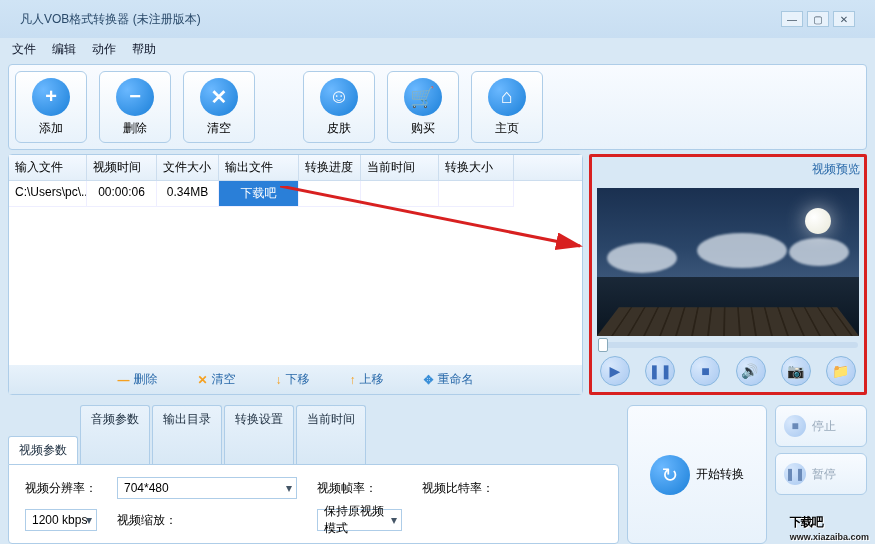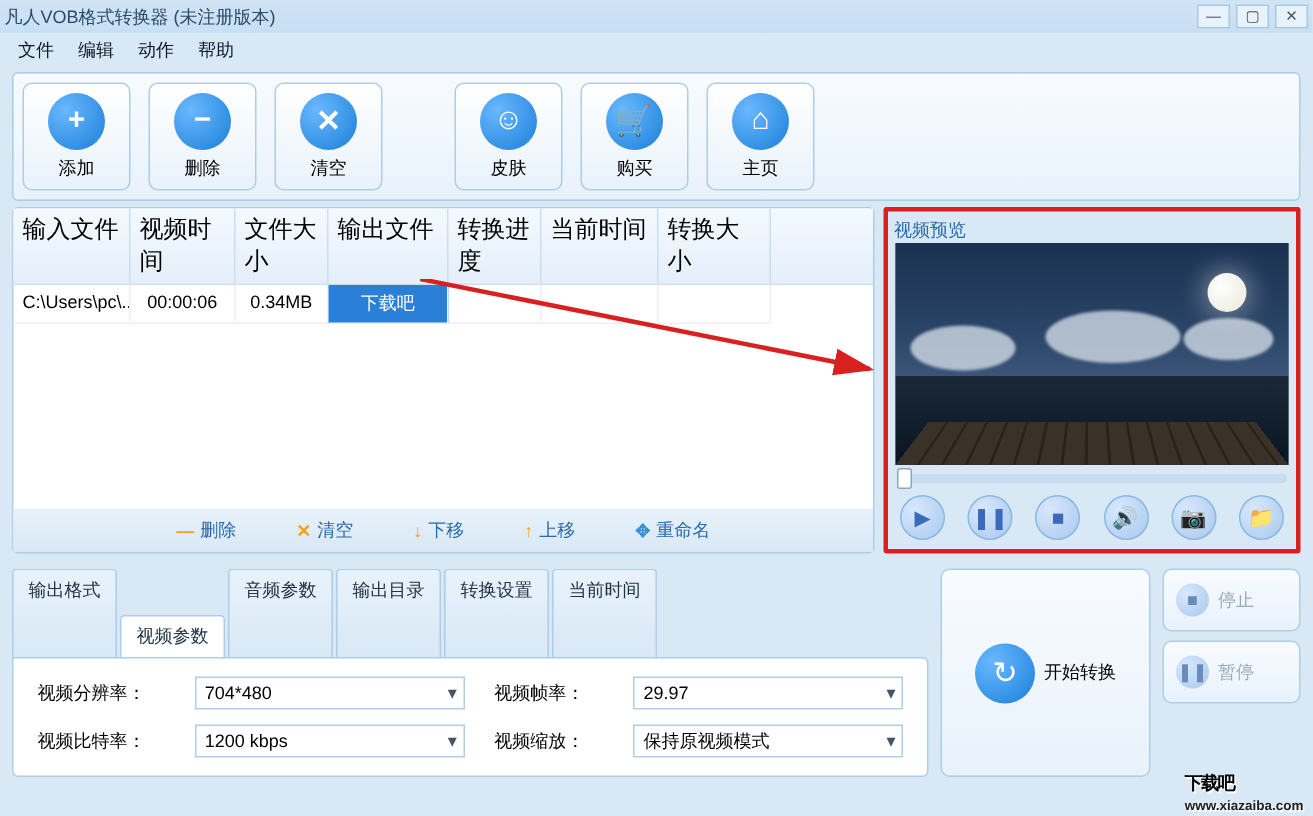--- a/index.html
+++ b/index.html
@@ -1,46 +1,46 @@
 <!DOCTYPE html>
 <html><head>
 <meta charset="utf-8">
 <style>
 * { margin: 0; padding: 0; box-sizing: border-box; font-family: "Microsoft YaHei", SimSun, sans-serif; font-size: 12px; }
 body { background: #d8e8f5; width: 875px; height: 544px; position: relative; overflow: hidden; }
 
-.titlebar { height: 22px; background: linear-gradient(#d0e4f5,#c8def2); display: flex; align-items: center; padding: 0 3px; color: #2a4a6a; }
+.titlebar { height: 38px; background: linear-gradient(#d0e4f5,#c8def2); display: flex; align-items: center; padding: 0 20px; color: #2a4a6a; }
 .titlebar .winbtns { margin-left: auto; display: flex; gap: 4px; }
 .winbtn { width: 22px; height: 16px; background: #e8f2fb; border: 1px solid #a8c8e0; display: flex; align-items: center; justify-content: center; color: #456; font-size: 10px; }
 
 .menubar { height: 22px; display: flex; align-items: center; padding: 0 6px; gap: 4px; color: #0f172a; }
 .menubar span { padding: 2px 6px; }
 
 .toolbar { margin: 4px 8px; background: linear-gradient(#f8fbff,#e8f2fb); border: 1px solid #aecde8; border-radius: 4px; padding: 6px; display: flex; gap: 12px; }
 .toolbtn { width: 72px; height: 72px; background: linear-gradient(#fff,#e8f2fb); border: 1px solid #aecde8; border-radius: 6px; display: flex; flex-direction: column; align-items: center; justify-content: center; gap: 4px; }
 .toolbtn .icon { width: 38px; height: 38px; border-radius: 50%; background: radial-gradient(circle at 30% 30%, #6ab8ff, #1a7fd8); display: flex; align-items: center; justify-content: center; color: #fff; font-size: 20px; font-weight: bold; }
 .toolbar .spacer { width: 24px; }
 
 .middle { margin: 4px 8px; display: flex; gap: 6px; }
 .left-panel { flex: 1; background: #fff; border: 1px solid #aecde8; border-radius: 4px; display: flex; flex-direction: column; min-height: 220px; }
 .table-head { display: flex; background: linear-gradient(#f4f9ff,#e4eff9); border-bottom: 1px solid #cde; }
-.th { padding: 4px 6px; border-right: 1px solid #cde; font-size: 16px; }
+.th { padding: 4px 6px; border-right: 1px solid #cde; font-size: 12px; }
 .table-body { flex: 1; }
 .tr { display: flex; }
 .td { padding: 4px 6px; border-right: 1px solid #eef; border-bottom: 1px solid #eef; white-space: nowrap; overflow: hidden; text-align: center; }
 .td.sel { background: #2a7fd8; color: #fff; }
 .c0{width:78px}.c1{width:70px}.c2{width:62px}.c3{width:80px}.c4{width:62px}.c5{width:78px}.c6{width:75px}
 
 .list-actions { background: linear-gradient(#e8f2fb,#d8e8f5); padding: 6px; display: flex; gap: 40px; justify-content: center; color: #2a6aaa; font-size: 12px; }
 .list-actions .la { display: flex; align-items: center; gap: 4px; }
 .la .ico { color: #f5a020; font-weight: bold; }
 .la .ico.b { color: #3a8fd8; }
 
 .right-panel { width: 278px; background: #d8e8f5; border: 3px solid #d82020; border-radius: 2px; padding: 4px; position: relative; }
-.preview-title { text-align: left; color: #2a6aaa; margin-bottom: 0; }
+.preview-title { text-align: right; color: #2a6aaa; margin-bottom: 10px; }
 .preview-img { width: 262px; height: 148px; background: #0a1828; position: relative; overflow: hidden; margin: 0 auto; }
 .sky { position: absolute; inset: 0; background: linear-gradient(#1a3050 0%, #2a4568 40%, #3a5578 60%, #1a2838 60%, #0a1520 100%); }
 .moon { position: absolute; right: 28px; top: 20px; width: 26px; height: 26px; border-radius: 50%; background: radial-gradient(circle at 35% 35%, #fff, #e8e8d8); box-shadow: 0 0 20px rgba(255,255,255,0.6); }
 .cloud { position: absolute; background: rgba(220,228,238,0.75); border-radius: 50%; filter: blur(1px); }
 .boards { position: absolute; bottom: 0; left: 0; right: 0; height: 42px; background: repeating-linear-gradient(90deg, #3a3228 0 14px, #2a2218 14px 16px); transform: perspective(120px) rotateX(35deg); transform-origin: bottom; }
 .slider { margin: 6px 2px; height: 6px; background: #c8dcef; border-radius: 3px; position: relative; }
 .slider .thumb { position: absolute; left: 0; top: -4px; width: 10px; height: 14px; background: #fff; border: 1px solid #8ab; border-radius: 2px; }
 .media-btns { display: flex; gap: 6px; justify-content: space-between; padding: 2px 4px; }
 .mbtn { width: 30px; height: 30px; border-radius: 50%; background: radial-gradient(circle at 30% 30%, #d8e8fc, #a8c8f0); border: 1px solid #8ab8e0; display: flex; align-items: center; justify-content: center; color: #3a6ab8; font-size: 14px; }
 
@@ -186,36 +186,32 @@
       <marker id="ah" markerWidth="10" markerHeight="10" refX="8" refY="3" orient="auto">
         <path d="M0,0 L9,3 L0,6 Z" fill="#d82020"></path>
       </marker>
     </defs>
   <line x1="0" y1="0" x2="300" y2="60" stroke="#d82020" stroke-width="3" marker-end="url(#ah)"></line>
 </svg>
 
 <div class="bottom">
   <div class="settings">
     <div class="tabs">
-      <div class="tab">输出格式</div>
       <div class="tab active">视频参数</div>
       <div class="tab">音频参数</div>
       <div class="tab">输出目录</div>
       <div class="tab">转换设置</div>
       <div class="tab">当前时间</div>
     </div>
     <div class="settings-body">
       <span>视频分辨率：</span>
       <div class="combo">
           <span>704*480</span>
         </div>
       <span>视频帧率：</span>
-      <div class="combo">
-          <span>29.97</span>
-        </div>
       <span>视频比特率：</span>
       <div class="combo">
           <span>1200 kbps</span>
         </div>
       <span>视频缩放：</span>
       <div class="combo">
           <span>保持原视频模式</span>
         </div>
     </div>
   </div>

